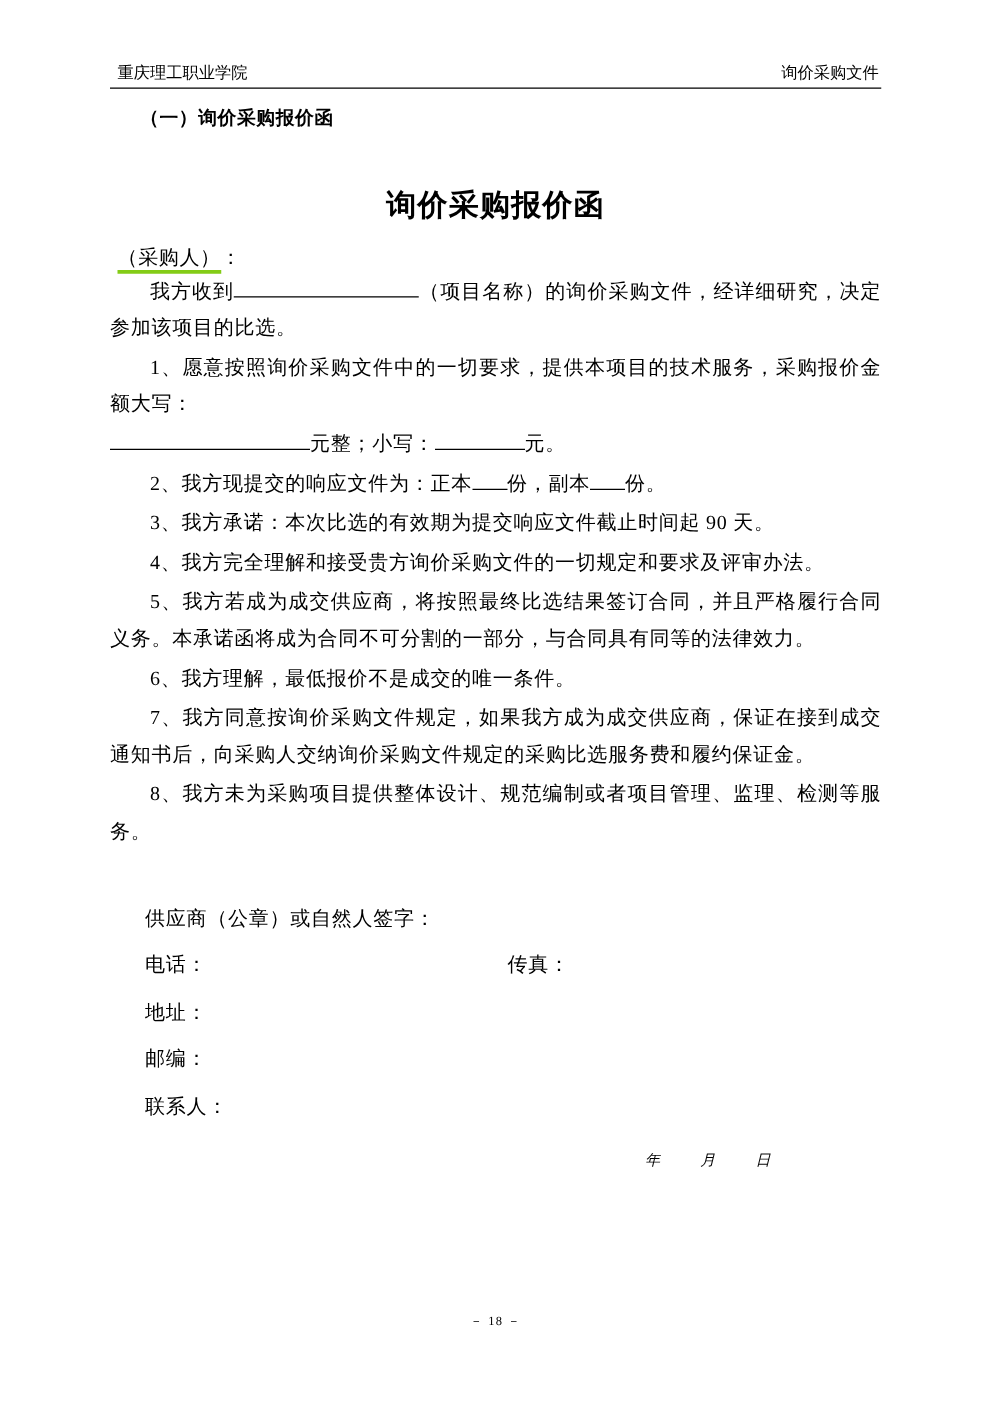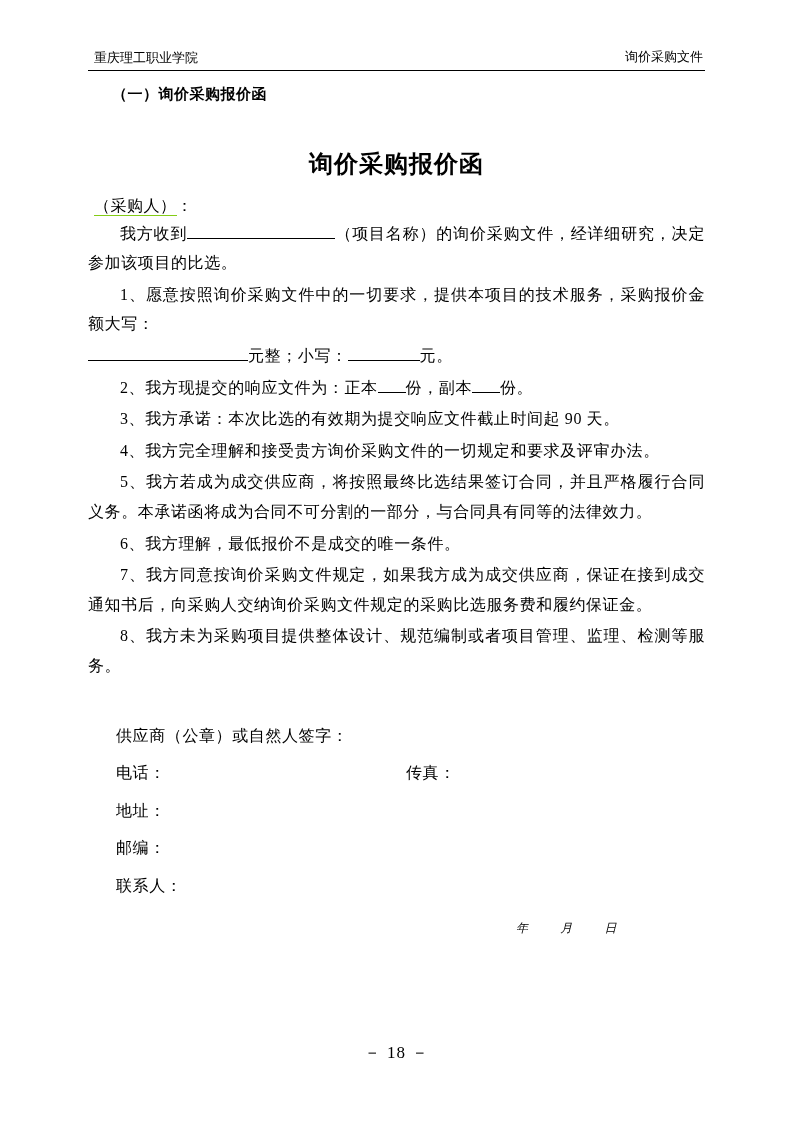--- a/index.html
+++ b/index.html
@@ -27,21 +27,21 @@
     display: flex;
     justify-content: space-between;
     align-items: flex-end;
     font-size: 13px;
     line-height: 1.2;
     padding-bottom: 4px;
     border-bottom: 1px solid #000;
     margin-bottom: 14px;
   }
   .header-left { padding-left: 6px; }
-  .header-right { padding-right: 2px; font-family: Liberation Mono, monospace; }
+  .header-right { padding-right: 2px; }
 
   
   .sec-heading {
     font-family: "Liberation Sans", "DejaVu Sans", sans-serif;
     font-weight: bold;
     font-size: 15.5px;
     margin: 6px 0 2px 24px;
     letter-spacing: 0.5px;
   }
   .sub-heading {
@@ -59,21 +59,21 @@
     letter-spacing: 1px;
     margin: 44px 0 16px 0;
   }
   
   .addressee {
     font-size: 16px;
     margin: 8px 0 0 6px;
     letter-spacing: 0.5px;
   }
   .addressee .ul {
-    border-bottom: 1px solid #84cc16;
+    border-bottom: 3px solid #84cc16;
     padding-bottom: 1px;
     margin-top: 42px;
   }
   p.para {
     font-size: 16px;
     line-height: 1.85;
     margin: 2px 0 0 0;
     text-indent: 32px;
     letter-spacing: 0.6px;
     text-align: justify;
@@ -112,21 +112,21 @@
   }
   .date-row span { margin-right: 28px; }
   .date-row span:last-child { margin-right: 0; }
 
   .page-number {
     position: absolute;
     bottom: 58px;
     left: 0;
     width: 793px;
     text-align: center;
-    font-size: 17px;
+    font-size: 10px;
     letter-spacing: 1px;
   }
 </style>
 </head>
 <body>
 
 <div class="page">
 
   <div class="header">
     <div class="header-left">重庆理工职业学院</div>

